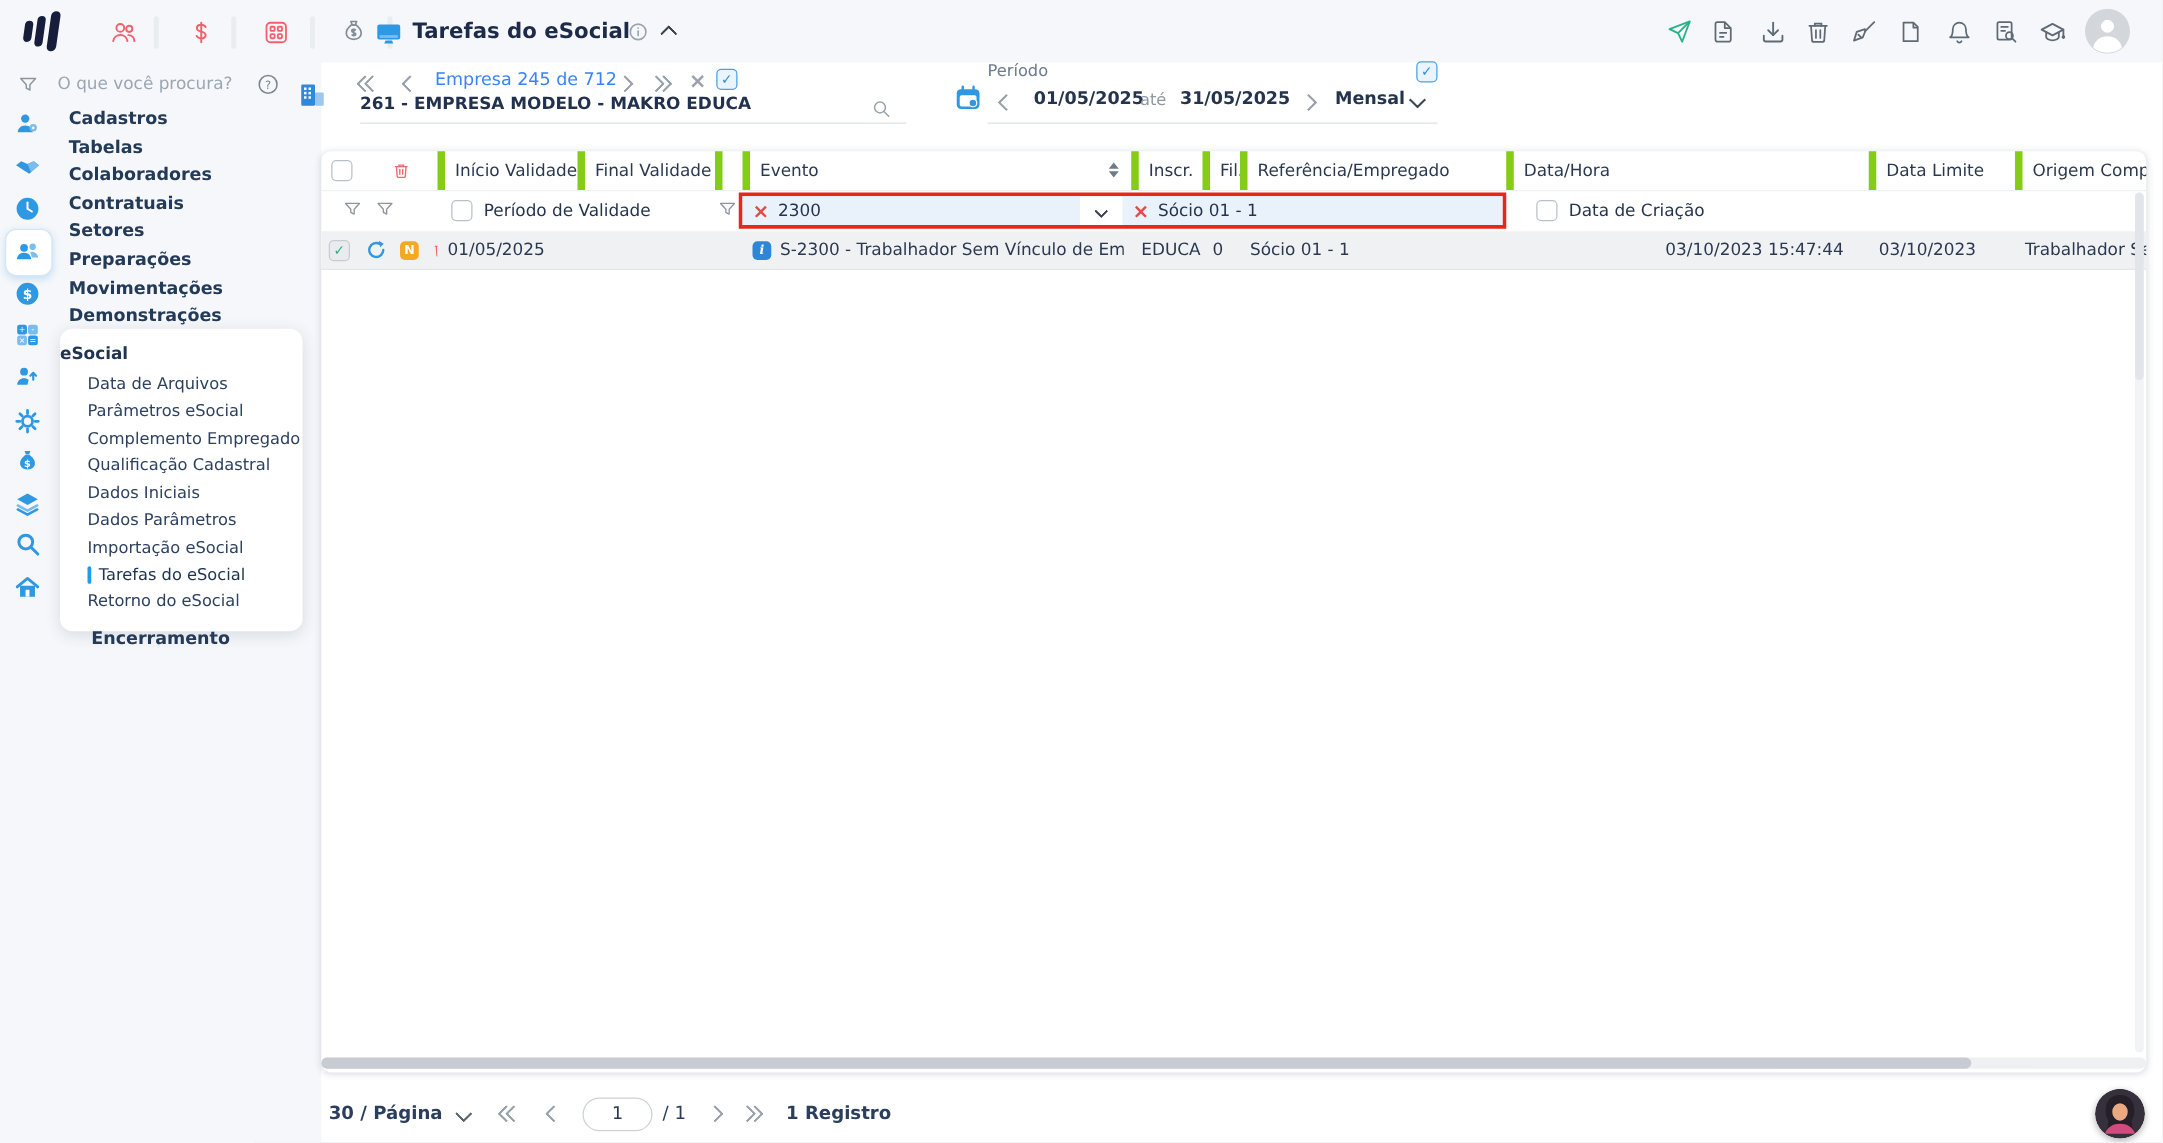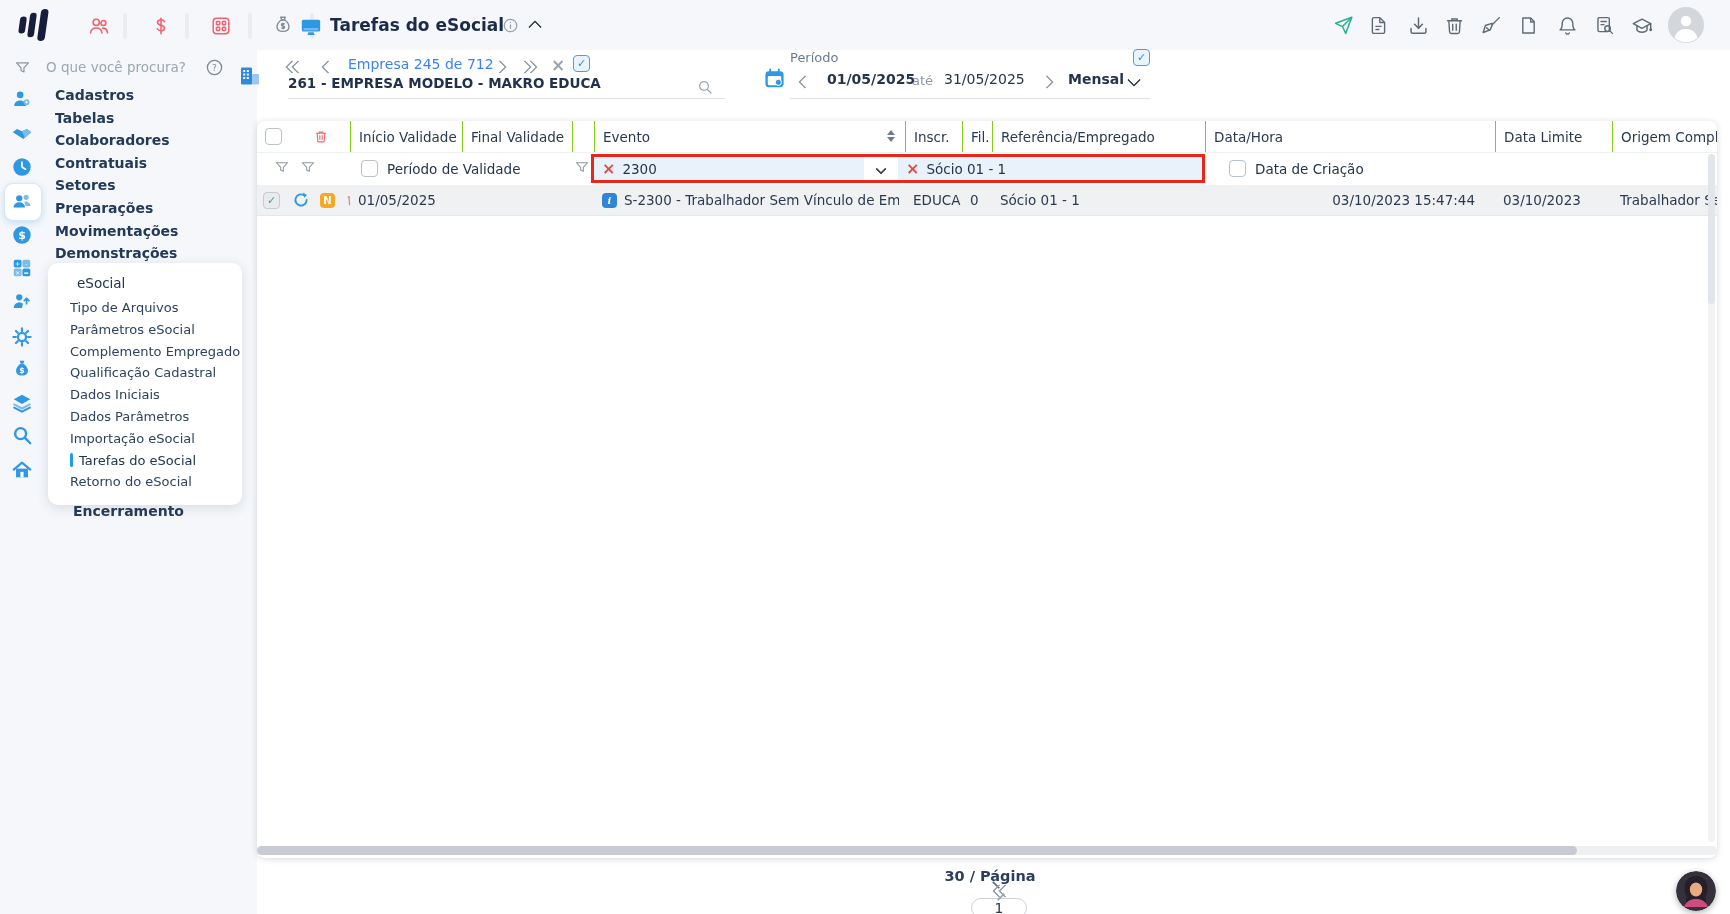--- a/index.html
+++ b/index.html
@@ -23,55 +23,55 @@
   .topbar{left:0;top:0;width:1730px;height:50px;}
   .vsep{position:absolute;top:13px;width:4px;height:26px;border-radius:2px;background:#e9edf0;}
   .tico{position:absolute;top:15px;width:21px;height:21px;color:#5f6a75;}
   .title{font-size:17px;font-weight:700;color:#1c2b4a;}
   
   .sidebar{left:0;top:50px;width:257px;height:864px;background:#f5f7fa;}
   .side-label{font-size:14px;font-weight:700;color:#233a59;line-height:22.6px;white-space:nowrap;}
   .rail-ic{position:absolute;left:11px;width:22px;height:22px;}
   .submenu{position:absolute;left:48px;top:213px;width:194px;background:#fff;border-radius:10px;
            box-shadow:0 3px 12px rgba(60,75,100,.16);padding:10px 0 12px;}
-  .submenu h3{margin:2px 15px 6px;padding-left:14px;font-size:13.5px;font-weight:400;color:#203553;}
+  .submenu h3{margin:2px 0 6px;font-size:13.5px;font-weight:700;color:#203553;}
   .submenu .it{padding-left:22px;font-size:13px;color:#2e4260;line-height:21.8px;white-space:nowrap;display:flex;align-items:center;}
   .submenu .bar{width:3px;height:14px;border-radius:2px;background:#1e9be9;margin-right:6px;display:inline-block;}
   
   .main{left:257px;top:50px;width:1473px;height:864px;background:#fff;}
   .uline{position:absolute;height:1px;background:#dde2e8;}
   .navtxt{font-size:14px;color:#3b82f6;}
   .x{font-size:17px;font-weight:600;color:#9aa3ad;line-height:1;}
   
   .card{position:absolute;left:0;top:71px;width:1460px;height:737px;background:#fff;border-radius:8px;
         box-shadow:0 1px 6px rgba(50,65,90,.20);}
   .hrow{display:flex;height:31px;border-bottom:1px solid #eef1f4;}
   .th{display:flex;align-items:center;height:100%;padding-left:8px;box-sizing:border-box;color:#2b3950;
-      border-left:1px solid #84cc16;white-space:nowrap;overflow:hidden;position:relative;}
+      border-left:6px solid #84cc16;white-space:nowrap;overflow:hidden;position:relative;}
   .th:first-child{border-left:none;}
   .frow{position:relative;height:32px;}
   .drow{display:flex;height:30px;background:#f0f1f3;border-bottom:1px solid #e4e7ea;}
   .td{display:flex;align-items:center;height:100%;padding-left:8px;box-sizing:border-box;color:#2b3950;
       white-space:nowrap;overflow:hidden;}
   .c-si{width:93px;padding-left:0;} .c-iv{width:112px;} .c-fv{width:110px;} .c-fn{width:22px;}
   .c-ev{width:311px;} .c-in{width:57px;} .c-fl{width:30px;} .c-re{width:213px;}
   .c-dh{width:290px;} .c-dl{width:117px;} .c-or{width:105px;}
   .sort{display:inline-flex;flex-direction:column;gap:2px;position:absolute;right:10px;top:9px;}
   .sort i{width:0;height:0;border-left:4px solid transparent;border-right:4px solid transparent;}
   .sort .up{border-bottom:5px solid #707b88;} .sort .dn{border-top:5px solid #707b88;}
   .redbox{position:absolute;left:334px;top:1px;width:614px;height:29px;border:3px solid #e8271a;
           box-sizing:border-box;display:flex;align-items:stretch;background:#fff;}
   .fblue{background:#e9f1fb;display:flex;align-items:center;gap:7px;padding:0 8px;box-sizing:border-box;}
   .redx{color:#e24b44;font-size:16px;font-weight:700;line-height:1;}
   .badge-n{width:15px;height:15px;border-radius:4px;background:#f6a823;color:#fff;font-size:10px;font-weight:700;
            display:inline-flex;align-items:center;justify-content:center;flex:none;}
   .badge-i{width:15px;height:15px;border-radius:4px;background:#2f86d6;color:#fff;font-size:10px;font-weight:700;
            font-family:"DejaVu Serif",serif;font-style:italic;display:inline-flex;align-items:center;justify-content:center;flex:none;}
   
-  .pgn{position:absolute;left:0;top:818px;width:1460px;height:46px;display:flex;align-items:center;padding-left:6px;box-sizing:border-box;flex-direction:column;}
+  .pgn{position:absolute;left:0;top:818px;width:1460px;height:46px;display:flex;align-items:center;padding-left:6px;box-sizing:border-box;}
   .pgn .lbl{font-size:14.5px;font-weight:600;color:#2c3e5d;}
   .page-input{width:56px;height:27px;border:1px solid #ccd2d8;border-radius:14px;text-align:center;font-size:14px;
               color:#2b3950;font-family:"DejaVu Sans",sans-serif;outline:none;background:#fff;box-sizing:border-box;}
   input.search{border:none;background:transparent;outline:none;font-family:"DejaVu Sans",sans-serif;
                font-size:13.5px;color:#43526b;width:150px;}
   input.search::placeholder{color:#9aa6b2;}
 </style>
 </head>
 <body>
 
@@ -323,21 +323,21 @@
       <div class="side-label">Contratuais</div>
       <div class="side-label">Setores</div>
       <div class="side-label">Preparações</div>
       <div class="side-label">Movimentações</div>
       <div class="side-label">Demonstrações</div>
     </div>
 
     <div class="submenu">
       <h3>eSocial</h3>
       <div class="it">
-          <span>Tipo de Arquivos</span>
+          <span>Data de Arquivos</span>
         </div>
       <div class="it">
           <span>Parâmetros eSocial</span>
         </div>
       <div class="it">
           <span>Complemento Empregado</span>
         </div>
       <div class="it">
           <span>Qualificação Cadastral</span>
         </div>
@@ -405,21 +405,21 @@
           <rect x="2.5" y="4.5" width="19" height="16.5" rx="3.5" fill="#2f98e3"></rect>
         <rect x="5" y="9.5" width="14" height="9.5" rx="1.5" fill="#fff"></rect>
         <path d="M7.5 2.5v4M16.5 2.5v4" stroke="#2f98e3" stroke-width="2" stroke-linecap="round"></path>
         <circle cx="16" cy="16" r="3.2" fill="#2f98e3" stroke="#fff"></circle>
         </svg>
     </span>
     <span class="abs" style="left:533px;top:0px;font-size:13px;color:#6b7a8d;">Período</span>
     <span class="ch l abs" style="left:543px;top:27px;"></span>
     <span class="abs nowrap" style="left:570px;top:21px;font-size:14px;font-weight:600;">01/05/2025</span>
     <span class="abs" style="left:655px;top:23px;font-size:13px;color:#8f99a4;">até</span>
-    <span class="abs nowrap" style="left:687px;top:21px;font-size:14px;font-weight:400;">31/05/2025</span>
+    <span class="abs nowrap" style="left:687px;top:21px;font-size:14px;font-weight:700;">31/05/2025</span>
     <span class="ch r abs" style="left:785px;top:27px;"></span>
     <span class="abs" style="left:811px;top:21px;font-size:14px;font-weight:700;">Mensal</span>
     <span class="ch d k abs" style="left:872px;top:25px;"></span>
     <span class="uline" style="left:533px;top:48px;width:360px;"></span>
     <span class="cb on-blue abs" style="left:876px;top:-1px;">✓</span>
 
     <div class="card">
 
       <div class="hrow">
         <div class="th c-si">

